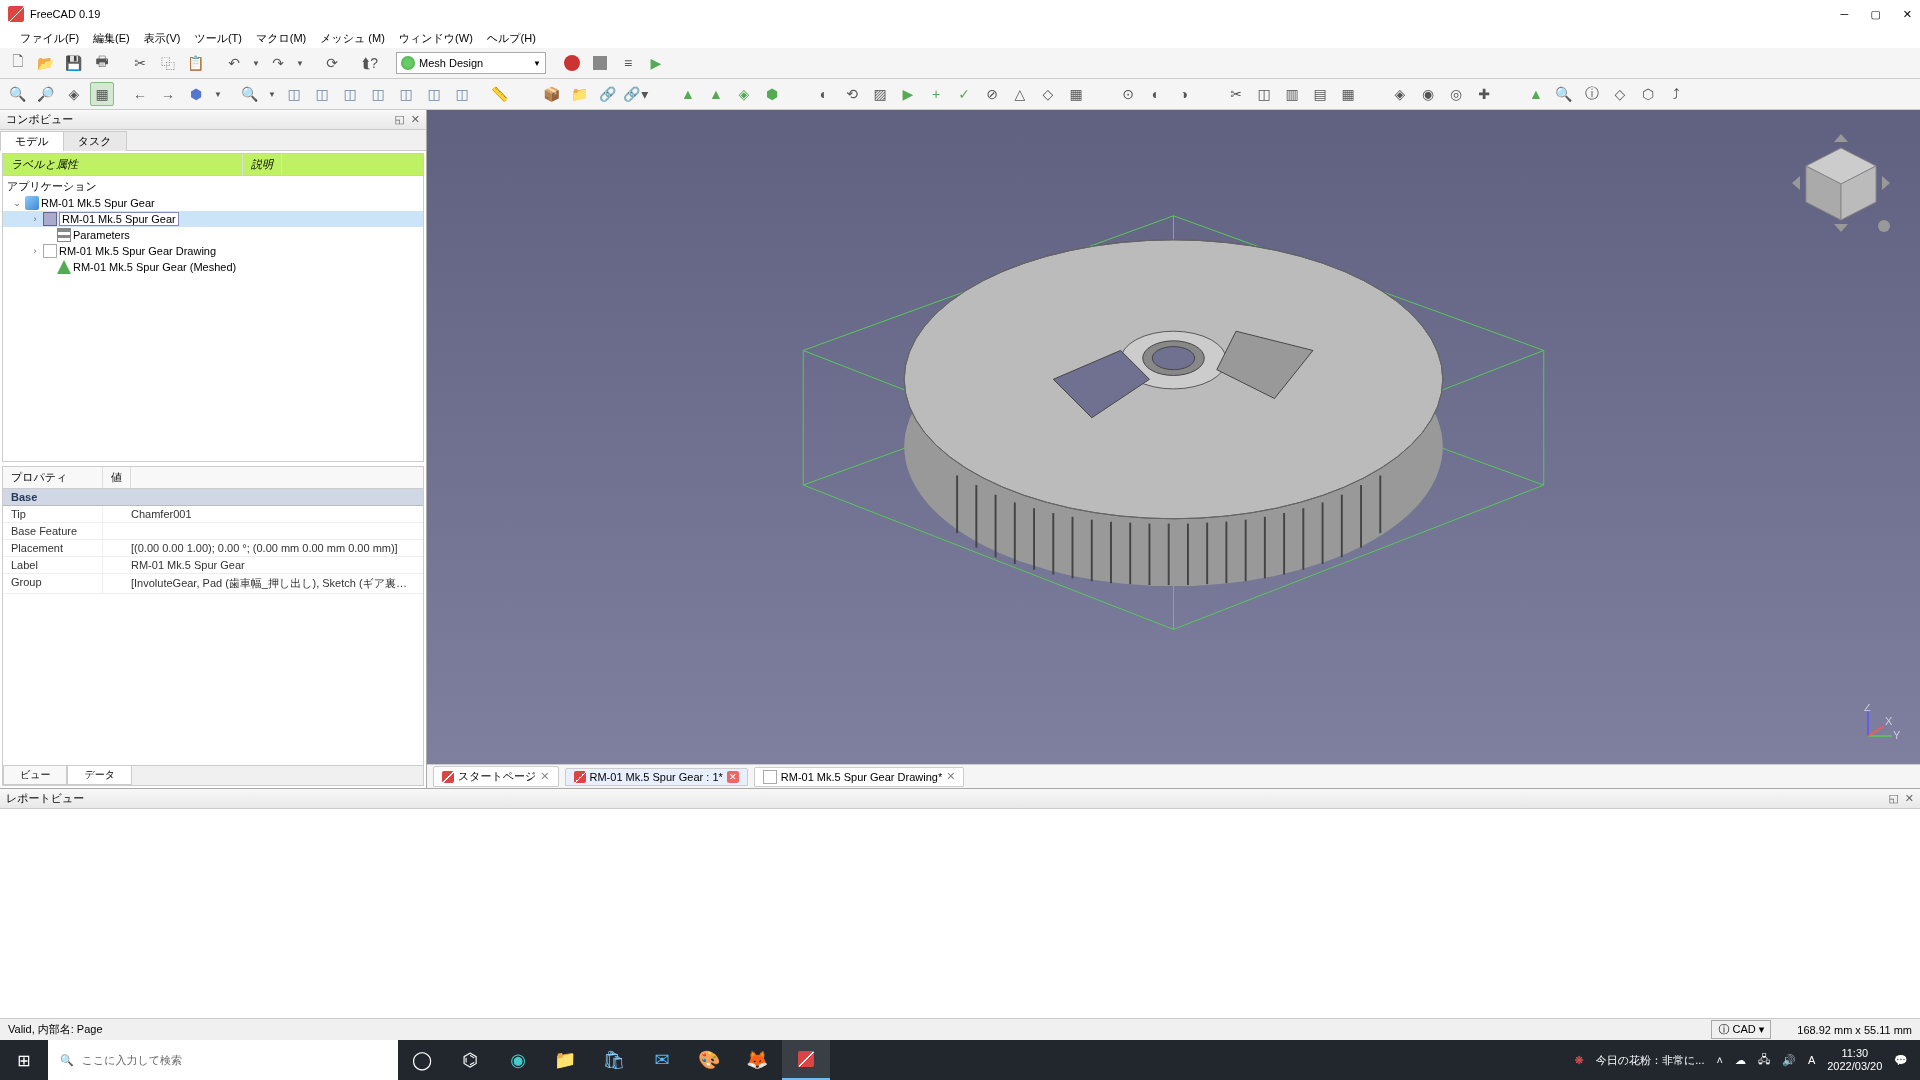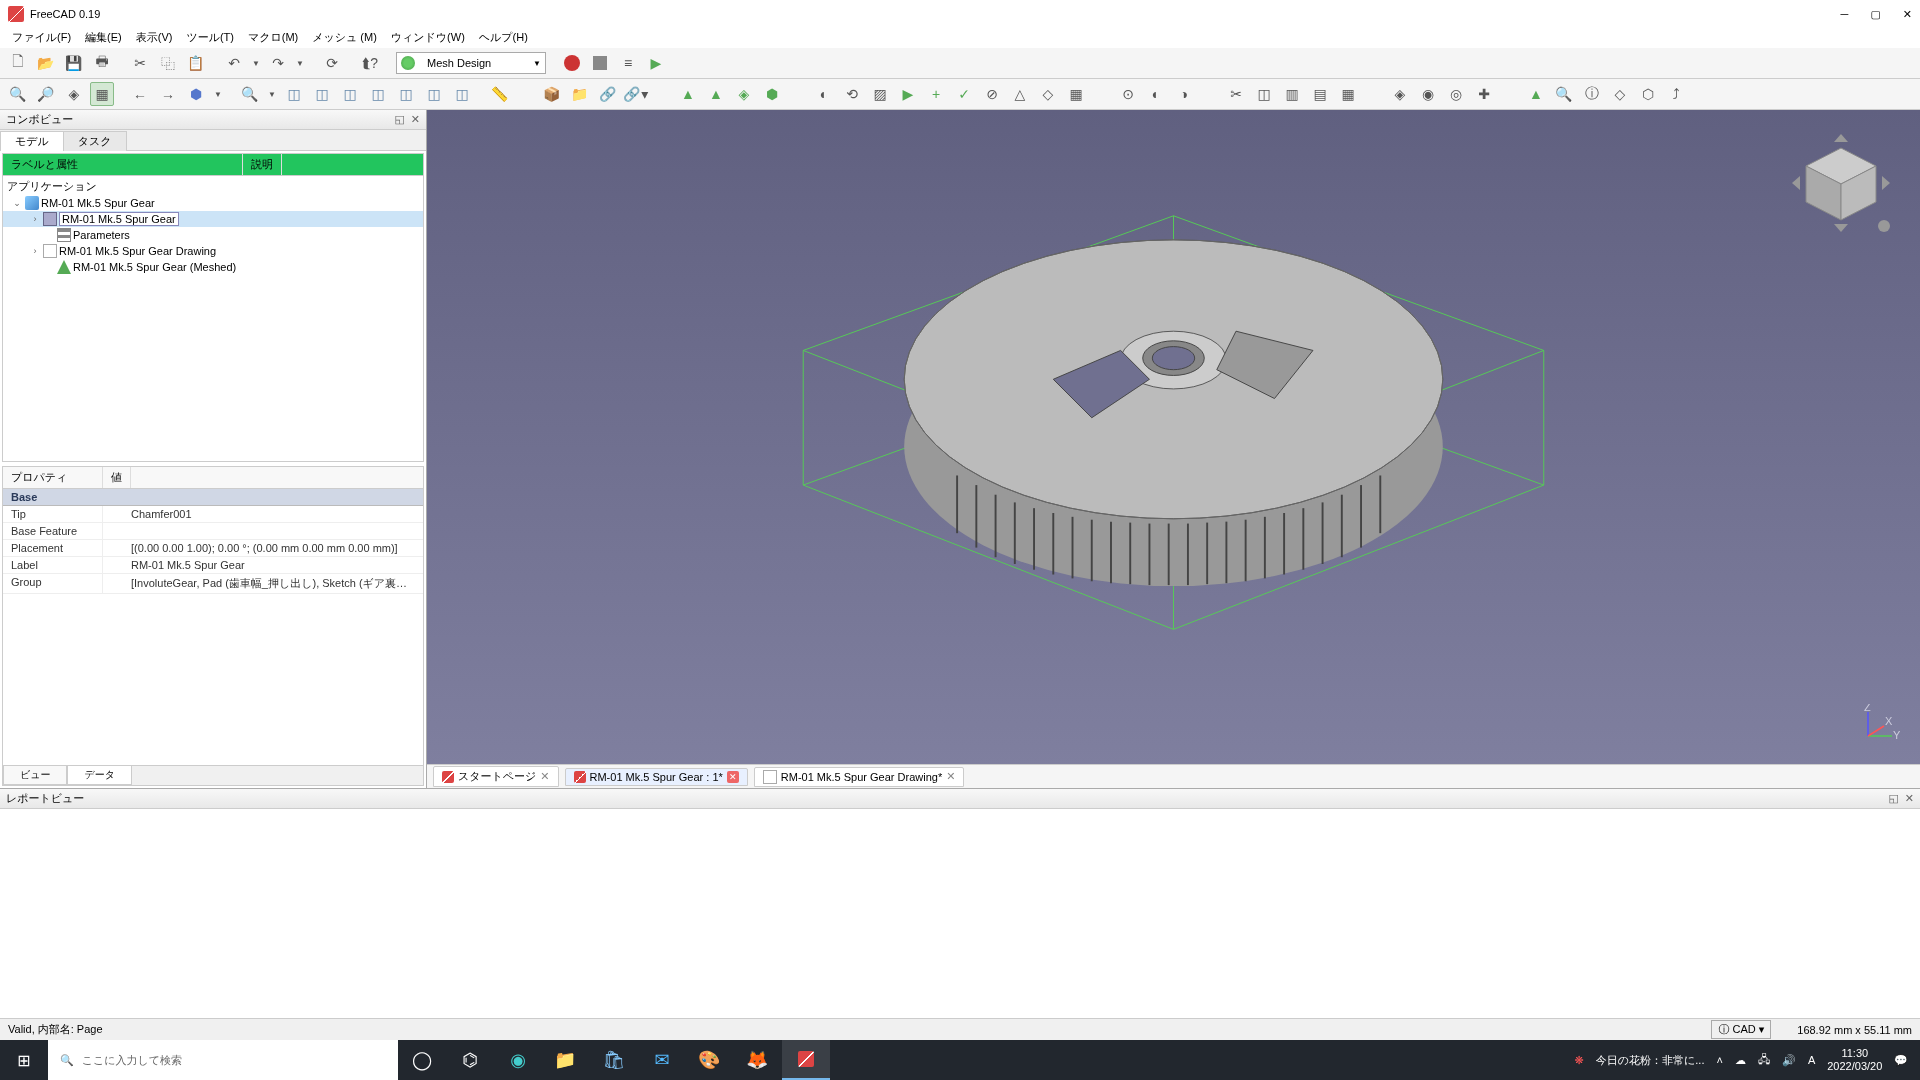--- a/index.html
+++ b/index.html
@@ -1,37 +1,37 @@
 <!DOCTYPE html>
 <html><head>
 <meta charset="utf-8">
 <style>
 * { margin:0; padding:0; box-sizing:border-box; font-family:"MS UI Gothic","Meiryo UI",Tahoma,sans-serif; font-size:11px; }
 body { background:#f0f0f0; width:1920px; height:1080px; overflow:hidden; display:flex; flex-direction:column; }
 .titlebar { height:28px; background:#fff; display:flex; align-items:center; padding:0 8px; justify-content:space-between; }
 .titlebar .left { display:flex; align-items:center; gap:6px; }
 .titlebar .controls { display:flex; gap:22px; align-items:center; font-size:14px; }
 .logo { width:16px; height:16px; background:linear-gradient(135deg,#d44 0%,#d44 50%,#fff 50%,#fff 55%,#d44 55%); border-radius:2px; }
-.menubar { height:20px; background:#fff; display:flex; align-items:flex-start; padding:0 6px; gap:2px; }
+.menubar { height:20px; background:#fff; display:flex; align-items:center; padding:0 14px; gap:2px; }
 .menubar span { padding:2px 6px; cursor:default; }
 .toolbar { background:#f5f5f5; border-bottom:1px solid #ccc; padding:3px 6px; display:flex; align-items:center; gap:4px; }
 .tb-btn { width:24px; height:24px; border:1px solid transparent; border-radius:2px; display:flex; align-items:center; justify-content:center; font-size:14px; color:#555; }
 .tb-sep { width:6px; }
-.workbench { display:flex; align-items:center; gap:12px; border:1px solid #aaa; background:#fff; padding:2px 4px; width:150px; height:22px; }
+.workbench { display:flex; align-items:center; gap:4px; border:1px solid #aaa; background:#fff; padding:2px 4px; width:150px; height:22px; }
 .wb-icon { width:14px; height:14px; background:radial-gradient(circle,#6c6 40%,#494 100%); border-radius:50%; }
 .rec { width:16px;height:16px;border-radius:50%;background:#c33; }
 .stopsq { width:14px;height:14px;background:#888; }
 .main { flex:1; display:flex; min-height:0; }
 .left-dock { width:427px; background:#fff; border-right:1px solid #aaa; display:flex; flex-direction:column; }
 .dock-title { background:linear-gradient(#f8f8f8,#e8e8e8); border-bottom:1px solid #ccc; padding:2px 6px; display:flex; justify-content:space-between; align-items:center; }
 .dock-title .btns { display:flex; gap:6px; font-size:10px; color:#666; }
 .tabbar { display:flex; background:#f0f0f0; border-bottom:1px solid #ccc; }
 .tab { padding:2px 14px; border:1px solid #ccc; border-bottom:none; background:#fff; margin-right:-1px; position:relative; top:1px; }
 .tab.inactive { background:#e8e8e8; }
-.tree-head { display:flex; border-bottom:1px solid #ccc; background:#22c55e; }
+.tree-head { display:flex; border-bottom:1px solid #ccc; background:#bef264;font-style:italic; }
 .tree-head div { padding:3px 8px; border-right:1px solid #ddd; }
 .tree { flex:1; overflow:auto; padding:2px 0; }
 .tree-row { display:flex; align-items:center; padding:1px 4px; gap:2px; white-space:nowrap; }
 .tree-row.selected { background:#cce4f7; }
 .exp { width:12px; text-align:center; color:#666; font-size:9px; }
 .node-icon { width:14px; height:14px; display:inline-block; }
 .ico-doc { background:linear-gradient(135deg,#8cf,#48c); border-radius:2px; }
 .ico-body { background:#aac; border:1px solid #668; }
 .ico-sheet { background:#fff; border:1px solid #888; box-shadow:inset 0 3px 0 #888,inset 0 6px 0 #fff,inset 0 9px 0 #888; }
 .ico-page { background:#fff; border:1px solid #aaa; }

